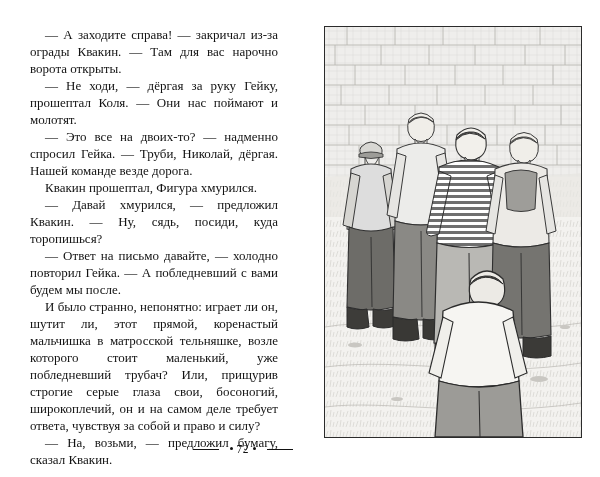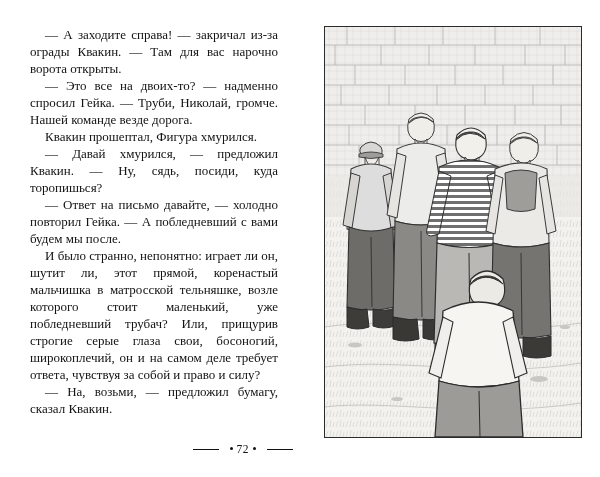--- a/index.html
+++ b/index.html
@@ -92,21 +92,22 @@
   }
 </style>
 </head>
 <body>
 
 <div class="page">
 
   <div class="col-text">
     <div class="body-text">
       <p>— А заходите справа! — закричал из-за ограды Квакин. — Там для вас нарочно ворота открыты.</p>
-      <p>— Это все на двоих-то? — надменно спросил Гейка. — Труби, Николай, громче. Нашей команде везде дорога.</p>
+      <p>— Не ходи, — дёргая за руку Гейку, прошептал Коля. — Они нас поймают и молотят.</p>
+      <p>— Это все на двоих-то? — надменно спросил Гейка. — Труби, Николай, дёргая. Нашей команде везде дорога.</p>
       <p>Квакин прошептал, Фигура хмурился.</p>
       <p>— Давай хмурился, — предложил Квакин. — Ну, сядь, посиди, куда торопишься?</p>
       <p>— Ответ на письмо давайте, — холодно повторил Гейка. — А побледневший с вами будем мы после.</p>
       <p>И было странно, непонятно: играет ли он, шутит ли, этот прямой, коренастый мальчишка в матросской тельняшке, возле которого стоит маленький, уже побледневший трубач? Или, прищурив строгие серые глаза свои, босоногий, широкоплечий, он и на самом деле требует ответа, чувствуя за собой и право и силу?</p>
       <p>— На, возьми, — предложил бумагу, сказал Квакин.</p>
     </div>
 
     <div class="page-number">
       <span class="rule"></span><span class="dot"></span><span class="num">72</span><span class="dot"></span><span class="rule"></span>
     </div>

